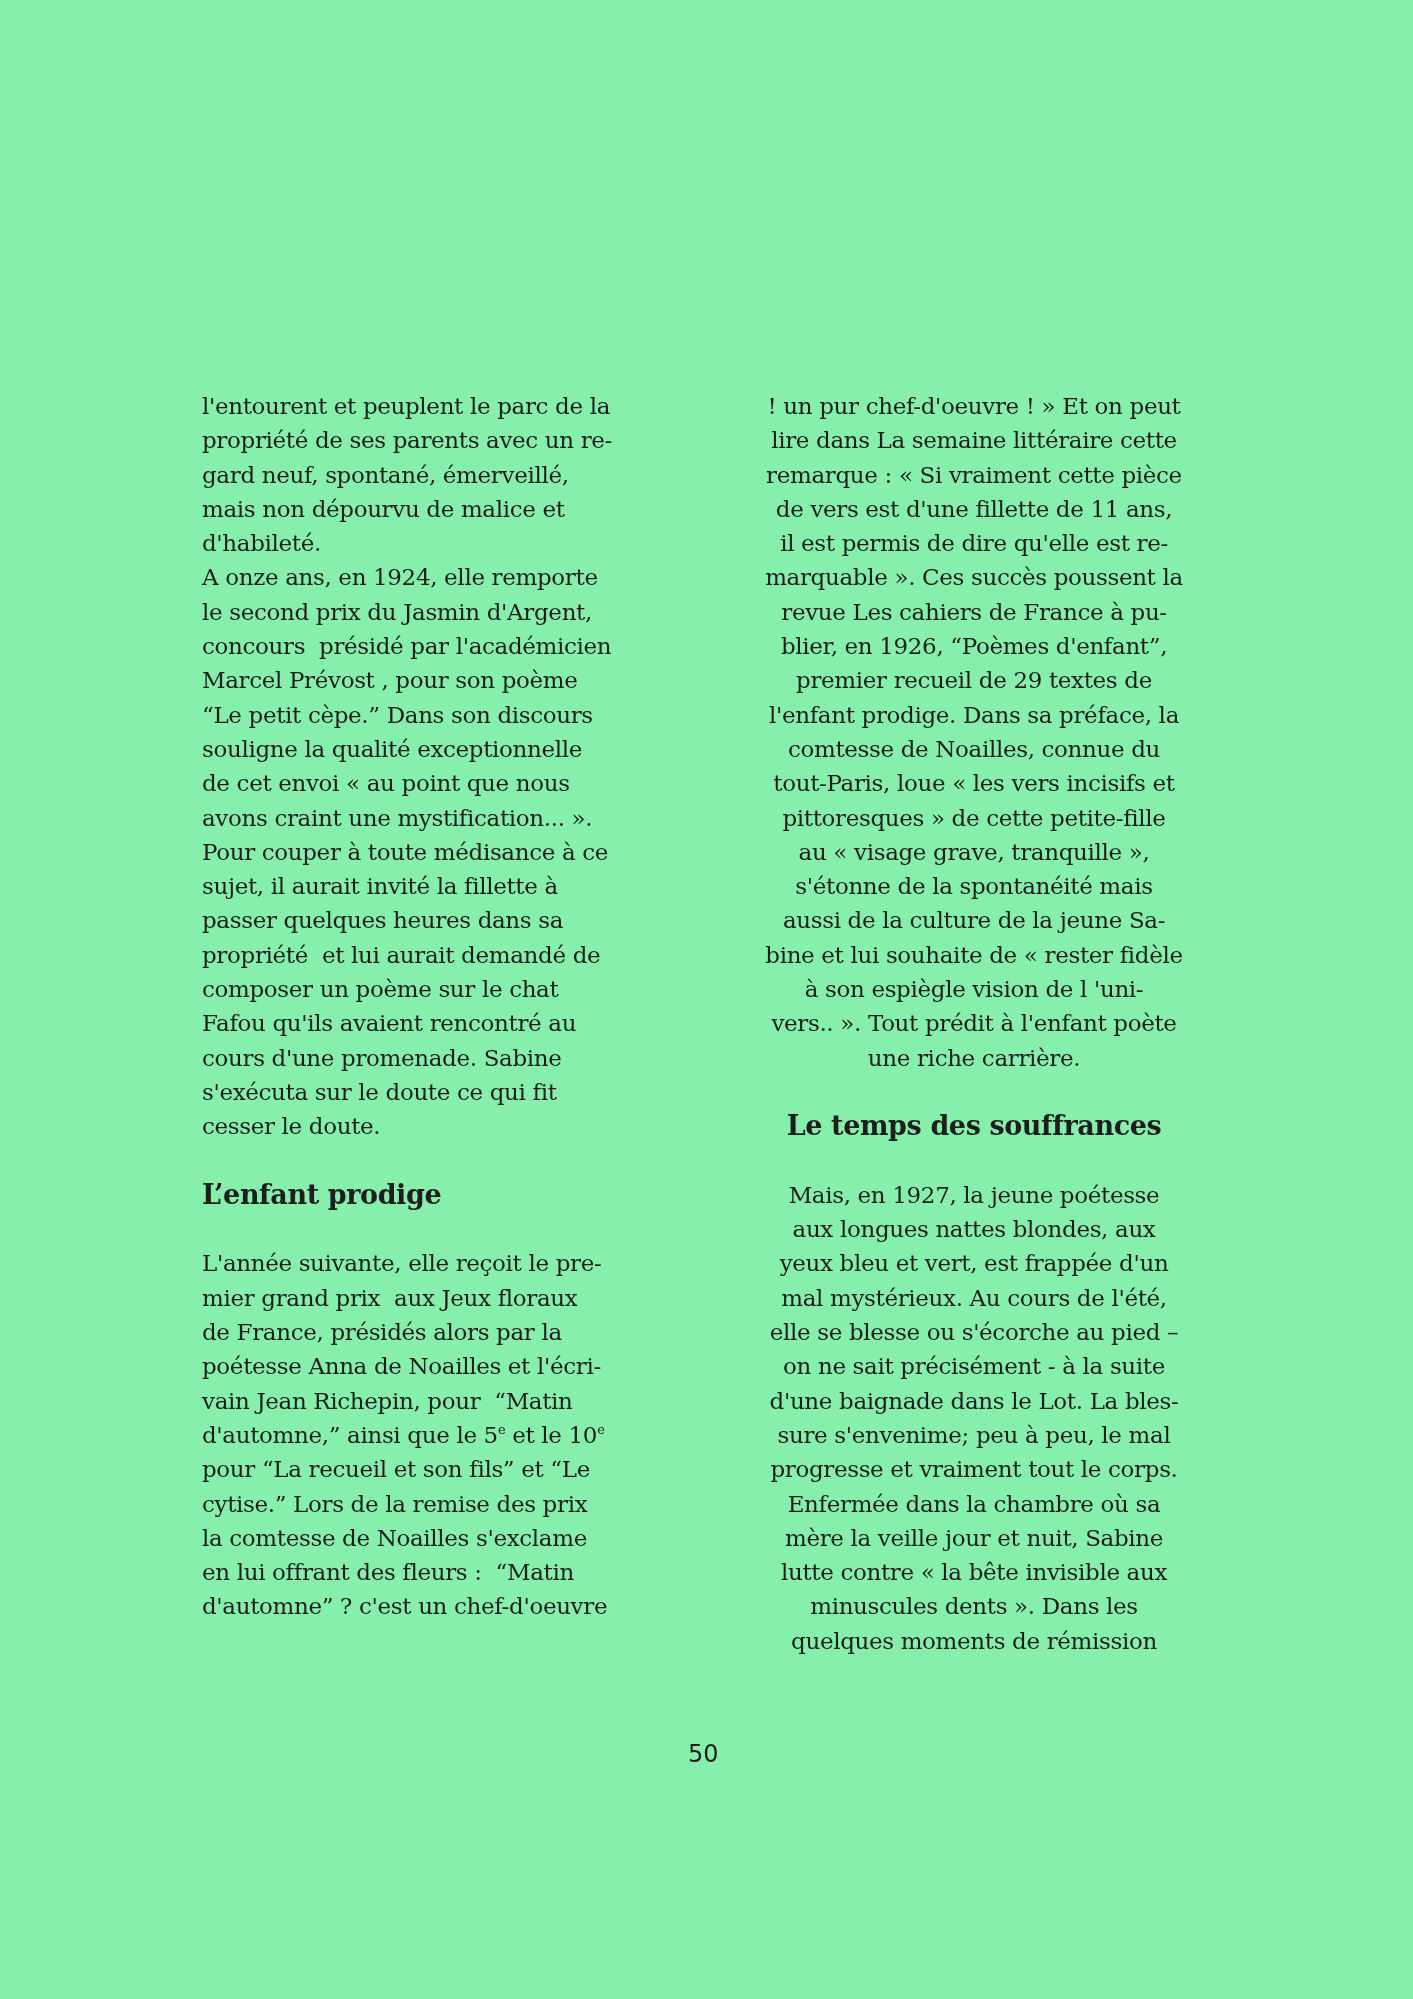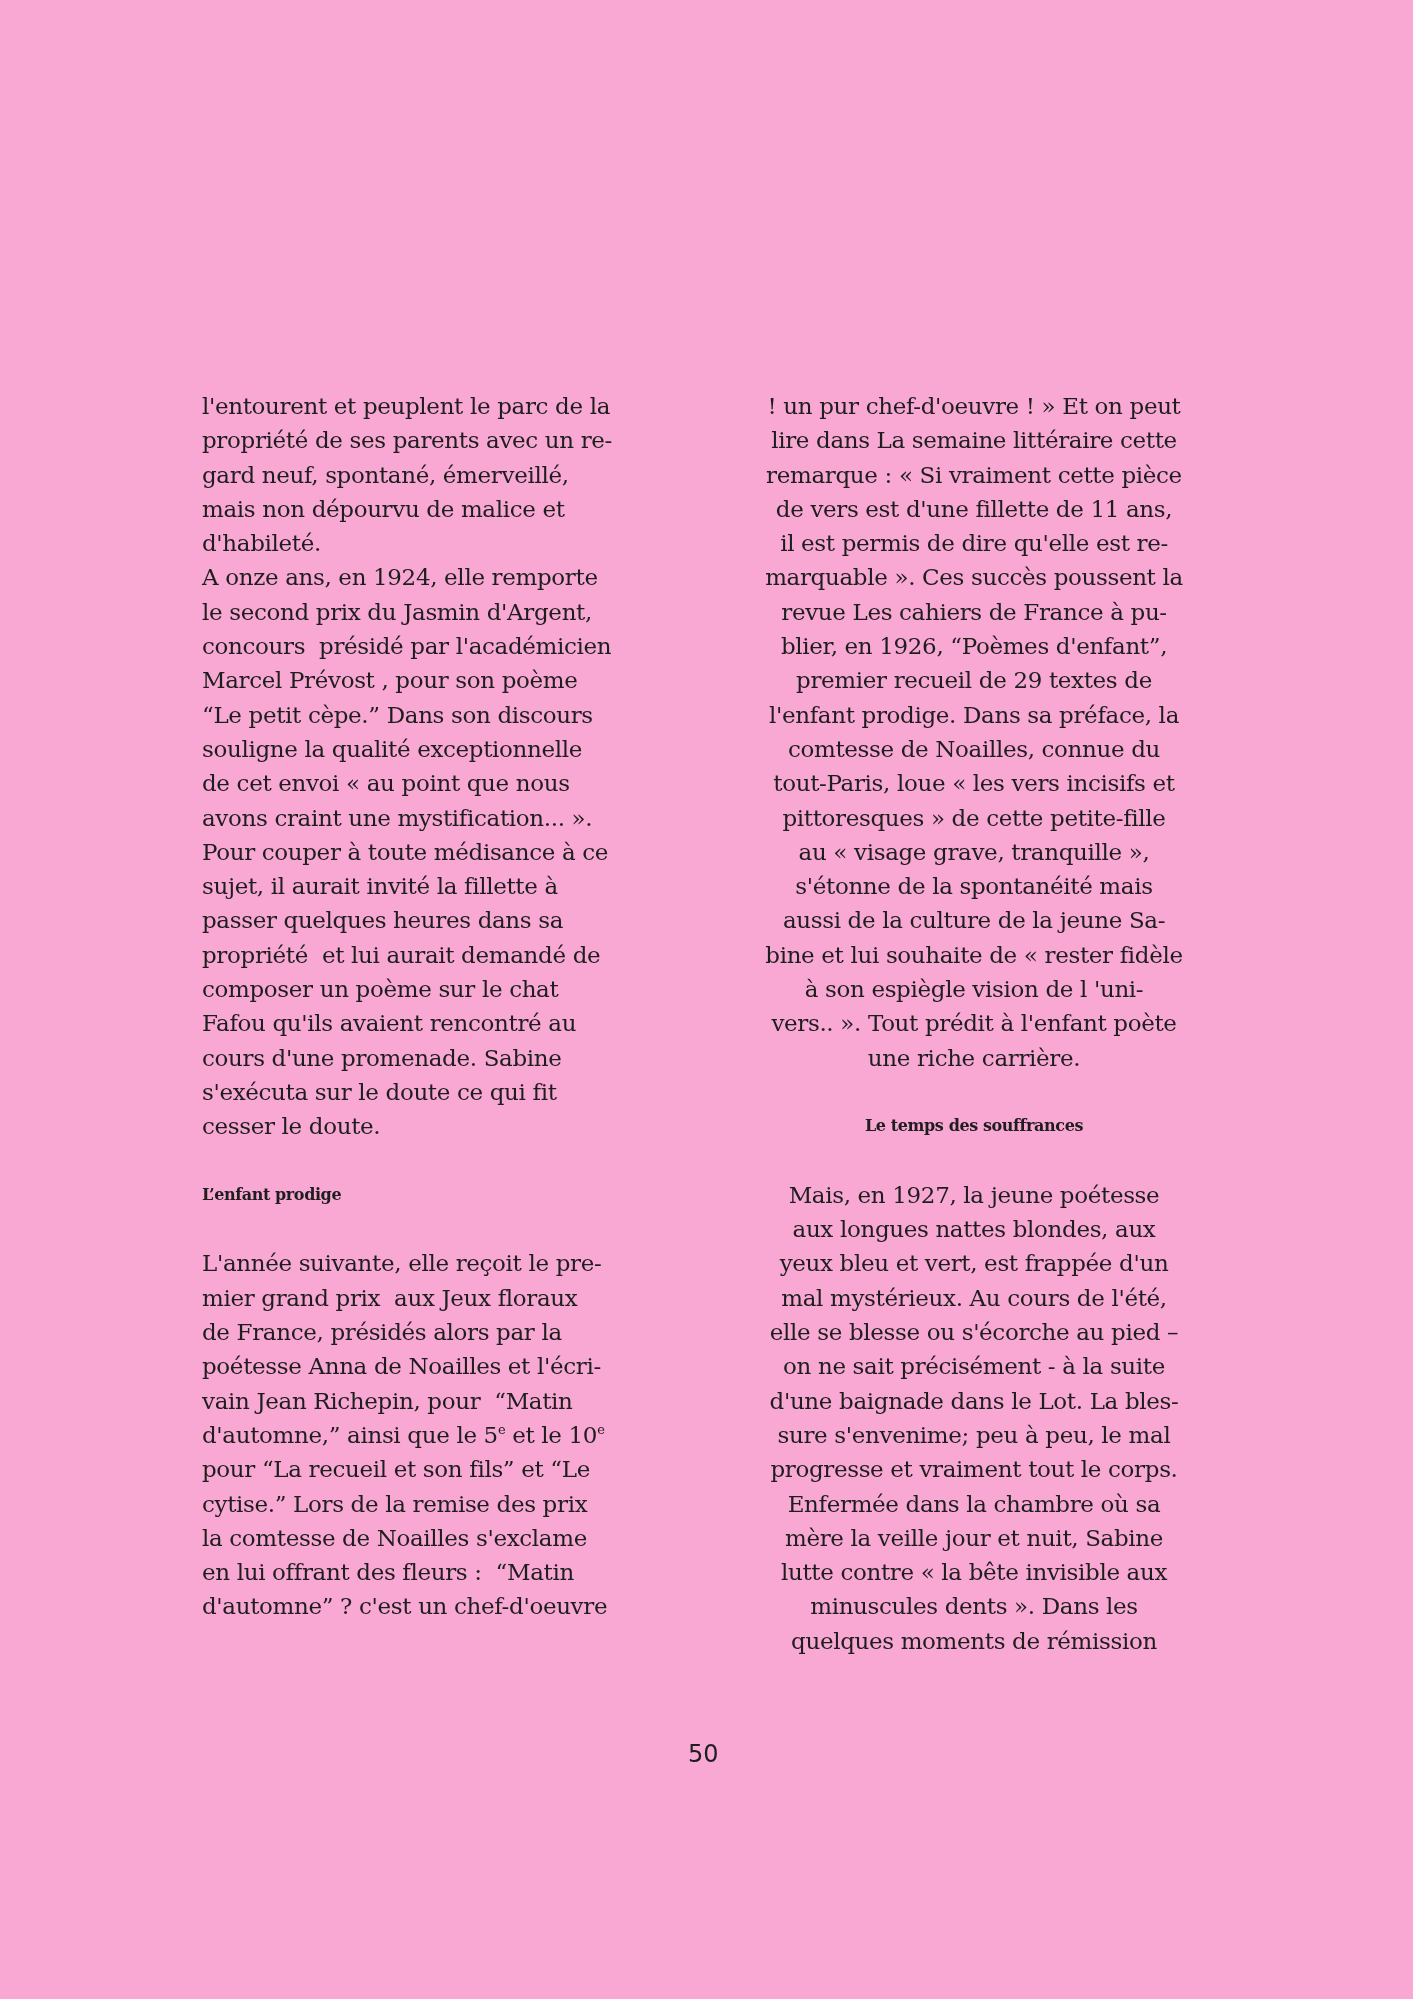--- a/index.html
+++ b/index.html
@@ -13,21 +13,21 @@
       position: relative;
       overflow: hidden;
       font-family: "DejaVu Serif", "Liberation Serif", serif;
       color: #1e1e1e;
     }
     .page {
       position: absolute;
       left: 0; top: 0;
       width: 1413px;
       height: 1999px;
-      background: #f9a8d4;
+      background: #86efac;
     }
     .column {
       position: absolute;
       top: 389px;
       width: 500px;
     }
     .column.left { left: 202px; }
     .column.right { left: 724px; text-align: center; }
     .line {
       display: block;
@@ -43,21 +43,21 @@
       vertical-align: 9px;
     }
     .blank {
       display: block;
       height: 34.3px;
     }
     .heading {
       display: block;
       height: 34.3px;
       line-height: 34.3px;
-      font-size: 16px;
+      font-size: 27px;
       font-weight: bold;
       white-space: pre;
       letter-spacing: -0.4px;
     }
     .page-number {
       position: absolute;
       left: 688px;
       top: 1700px;
       font-family: "DejaVu Sans", "Liberation Sans", sans-serif;
       font-size: 24px;

